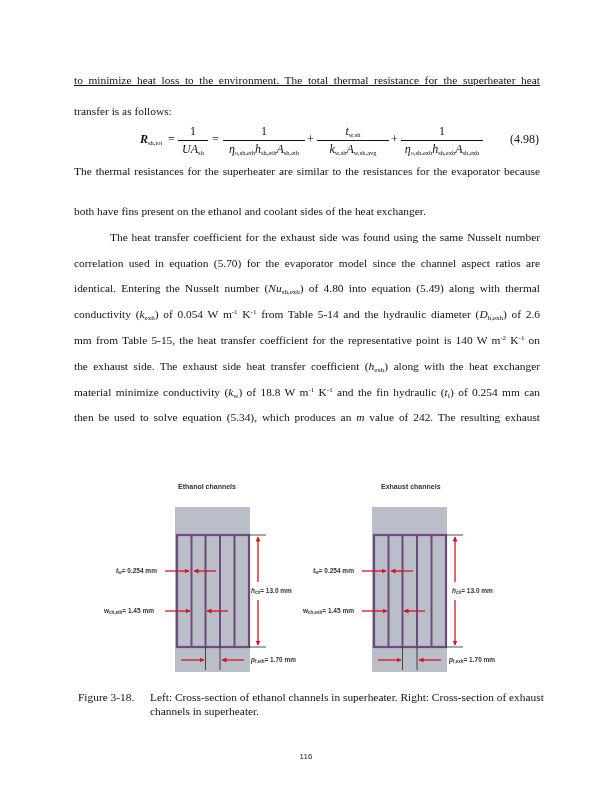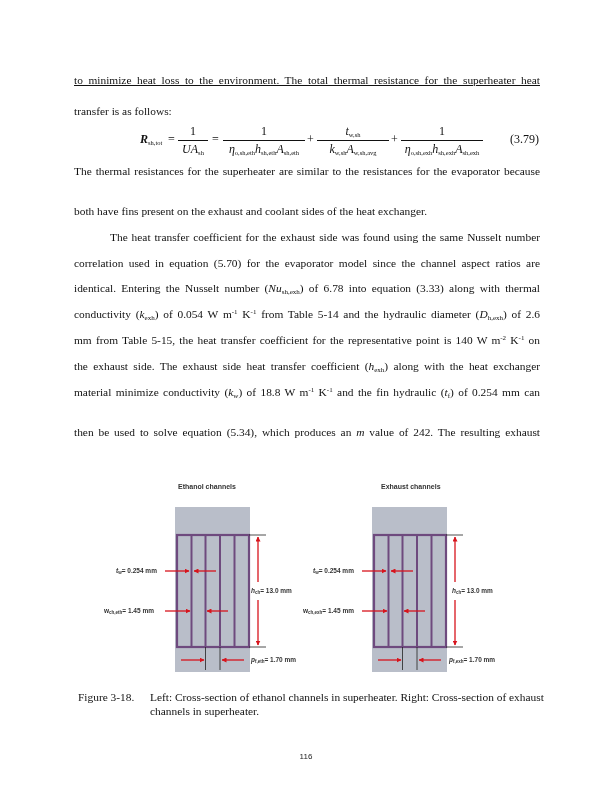--- a/index.html
+++ b/index.html
@@ -62,34 +62,34 @@
     <span class="num"><i>t</i><span class="small">w,sh</span></span>
     <span class="bar"></span>
     <span class="den"><i>k</i><span class="small">w,sh</span><i>A</i><span class="small">w,sh,avg</span></span>
   </span>
   <span class="sym" style="left:251px;">+</span>
   <span class="frac" style="left:261px; top:1px; width:82px;">
     <span class="num">1</span>
     <span class="bar"></span>
     <span class="den"><i>η</i><span class="small">o,sh,exh</span><i>h</i><span class="small">sh,exh</span><i>A</i><span class="small">sh,exh</span></span>
   </span>
-  <span class="sym" style="left:370px;">(3.79)</span>
+  <span class="sym" style="left:370px;">(4.98)</span>
 </div>
 
 <div class="line" style="top:164px;">The thermal resistances for the superheater are similar to the resistances for the evaporator because</div>
-<div class="line last" style="top:204px;">both have fins present on the exhaust and coolant sides of the heat exchanger.</div>
+<div class="line last" style="top:204px;">both have fins present on the ethanol and coolant sides of the heat exchanger.</div>
 
 <div class="line indent" style="top:230px;">The heat transfer coefficient for the exhaust side was found using the same Nusselt number</div>
 <div class="line" style="top:256px;">correlation used in equation (5.70) for the evaporator model since the channel aspect ratios are</div>
-<div class="line" style="top:281px;"><span>identical. Entering the Nusselt number (</span><i>Nu</i><sub>sh,exh</sub><span>) of 6.78 into equation (3.33) along with thermal</span></div>
+<div class="line" style="top:281px;"><span>identical. Entering the Nusselt number (</span><i>Nu</i><sub>sh,exh</sub><span>) of 4.80 into equation (5.49) along with thermal</span></div>
 <div class="line" style="top:307px;"><span>conductivity (</span><i>k</i><sub>exh</sub><span>) of 0.054 W m</span><sup>-1</sup><span> K</span><sup>-1</sup><span> from Table 5-14 and the hydraulic diameter (</span><i>D</i><sub>h,exh</sub><span>) of  2.6</span></div>
 <div class="line" style="top:333px;"><span>mm from Table 5-15, the heat transfer coefficient for the representative point is 140 W m</span><sup>-2</sup><span> K</span><sup>-1</sup><span> on</span></div>
 <div class="line" style="top:359px;"><span>the exhaust side. The exhaust side heat transfer coefficient (</span><i>h</i><sub>exh</sub><span>) along with the heat exchanger</span></div>
 <div class="line" style="top:385px;"><span>material minimize conductivity (</span><i>k</i><sub>w</sub><span>) of 18.8 W m</span><sup>-1</sup><span> K</span><sup>-1</sup><span> and the fin hydraulic (</span><i>t</i><sub>f</sub><span>) of 0.254 mm can</span></div>
-<div class="line" style="top:410px;margin-top:15px;"><span>then be used to solve equation (5.34), which produces an </span><i>m</i><span> value of 242. The resulting exhaust</span></div>
+<div class="line" style="top:410px;"><span>then be used to solve equation (5.34), which produces an </span><i>m</i><span> value of 242. The resulting exhaust</span></div>
 
 <div class="fig-title" style="left:178px; top:483px;">Ethanol channels</div>
 <div class="fig-title" style="left:381px; top:483px;">Exhaust channels</div>
 
 <svg style="position:absolute; left:0; top:0;" width="612" height="792">
   <defs>
     <marker id="ah" markerWidth="5" markerHeight="5" refX="4.5" refY="2.5" orient="auto" markerUnits="userSpaceOnUse">
       <path d="M0,0 L5,2.5 L0,5 z" fill="#d7141c"></path>
     </marker>
   </defs>

